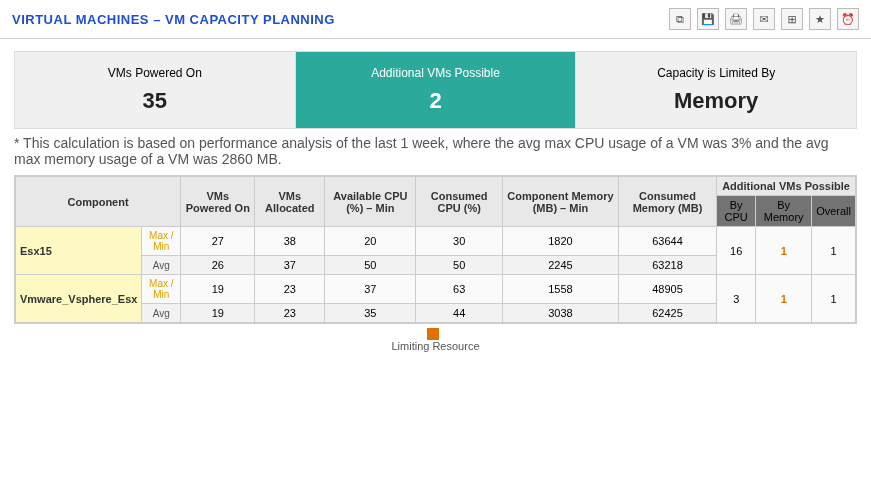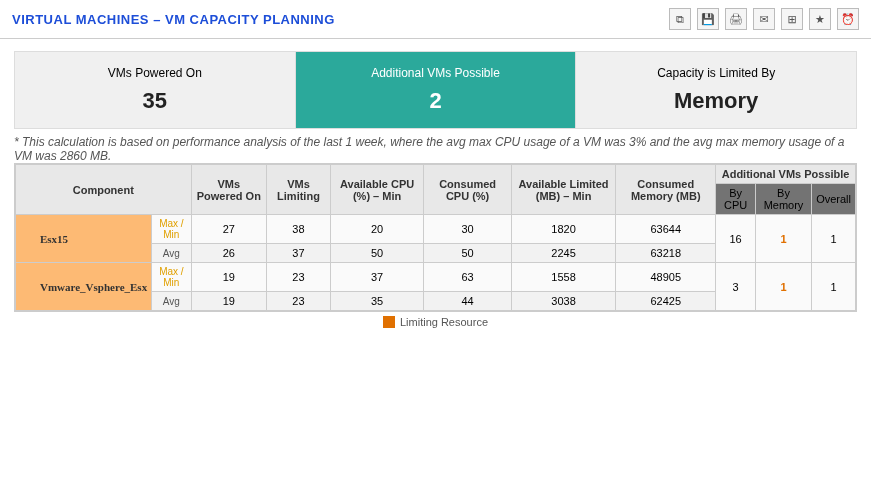--- a/index.html
+++ b/index.html
@@ -71,24 +71,23 @@
       color: inherit;
     }
     .summary-card.highlight .summary-label,
     .summary-card.highlight .summary-value {
       color: #fff;
     }
     .summary-card:not(.highlight) .summary-value {
       color: #222;
     }
     .note-text {
-      font-size: 12px;
+      font-size: 14px;
       color: #555;
-      margin: 4px 14px 0;
-      font-style: italic;
+      margin: 4px 14px 8px;
     }
     .table-wrapper {
       margin: 0 14px;
       border: 1px solid #ccc;
     }
     table {
       width: 100%;
       border-collapse: collapse;
       font-size: 11px;
     }
@@ -104,49 +103,49 @@
       font-weight: bold;
     }
     .th-additional {
       background: #e8e8e8;
     }
     .th-sub {
       background: #737373;
       font-weight: normal;
     }
     .td-component {
-      background: #fdba74;
+      background: #fef9c3;
       font-weight: bold;
       color: #333;
       text-align: left;
-      padding-left: 24px;
-      font-family: Liberation Serif, serif;
+      padding-left: 4px;
     }
     .td-maxmin {
       color: #e0a000;
       font-size: 10px;
       margin-left: 32px;
     }
     .td-orange {
       color: #e07000;
       font-weight: bold;
     }
     tbody tr:nth-child(odd) {
       background: #fafafa;
     }
     tbody tr:nth-child(even) {
       background: #f2f2f2;
     }
     .footer-note {
       display: flex;
-      justify-content: center;
+      justify-content: flex-end;
       align-items: center;
       padding: 4px 14px;
       font-size: 11px;
       color: #555;
+      flex-direction: column;
     }
     .legend-box {
       width: 12px;
       height: 12px;
       background: #e07000;
       display: inline-block;
       margin-right: 5px;
     }
   </style>
 </head>
@@ -181,24 +180,24 @@
 </div>
 
 <div class="note-text">* This calculation is based on performance analysis of the last 1 week, where the avg max CPU usage of a VM was 3% and the avg max memory usage of a VM was 2860 MB.</div>
 
 <div class="table-wrapper">
   <table>
     <thead>
       <tr>
         <th rowspan="2" colspan="2">Component</th>
         <th rowspan="2">VMs Powered On</th>
-        <th rowspan="2">VMs Limiting</th>
+        <th rowspan="2">VMs Allocated</th>
         <th rowspan="2">Available CPU (%) – Min</th>
         <th rowspan="2">Consumed CPU (%)</th>
-        <th rowspan="2">Available Limited (MB) – Min</th>
+        <th rowspan="2">Component Memory (MB) – Min</th>
         <th rowspan="2">Consumed Memory (MB)</th>
         <th colspan="3" class="th-additional">Additional VMs Possible</th>
       </tr>
       <tr>
         <th class="th-sub">By CPU</th>
         <th class="th-sub">By Memory</th>
         <th class="th-sub">Overall</th>
       </tr>
     </thead>
     <tbody id="table-body">

